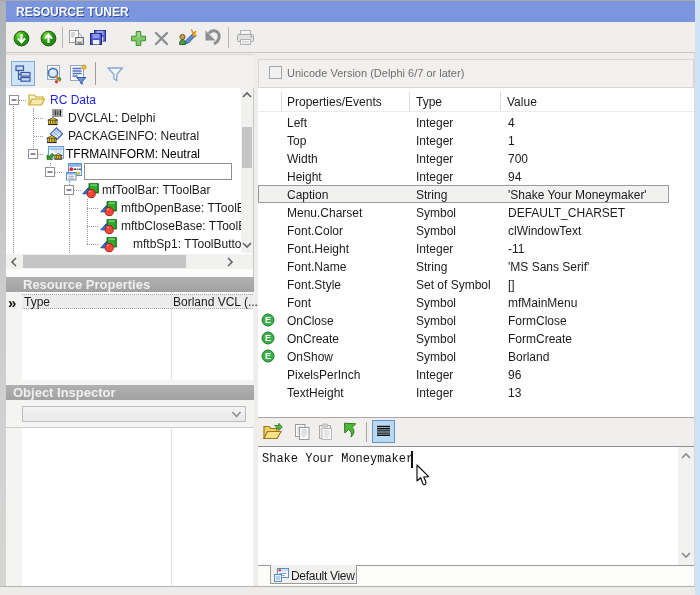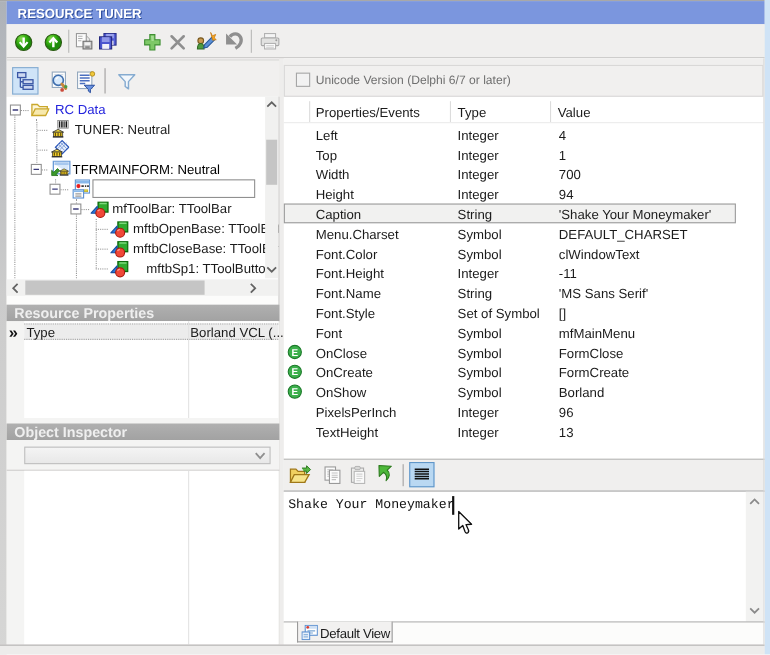--- a/index.html
+++ b/index.html
@@ -146,21 +146,22 @@
    <rect x="58.5" y="97.5" width="9" height="9"></rect>
   </g>
   <g stroke="#3a3a7a" stroke-width="1.2">
    <path d="M5.5 12 h5"></path>
         <path d="M24.5 66 h5"></path>
         <path d="M41.5 84 h5"></path>
         <path d="M60.5 102 h5"></path>
   </g>
  </svg>
  <div class="ab t12" style="left:44px;top:5px;color:#2424dd">RC Data</div>
- <div class="ab t12" style="left:62px;top:23px">TUNER: Neutral</div>
+ <div class="ab t12" style="left:62px;top:23px">DVCLAL: Delphi</div>
+ <div class="ab t12" style="left:62px;top:41px">PACKAGEINFO: Neutral</div>
  <div class="ab t12" style="left:60px;top:59px;color:#000000">TFRMAINFORM: Neutral</div>
  <div class="ab" style="left:78px;top:75px;width:148px;height:17px;background:#fff;border:1px solid #909090"></div>
  <div class="ab t12" style="left:96px;top:95px">mfToolBar: TToolBar</div>
  <div class="ab t12" style="left:115px;top:113px">mftbOpenBase: TToolButton</div>
  <div class="ab t12" style="left:115px;top:131px">mftbCloseBase: TToolButton</div>
  <div class="ab t12" style="left:127px;top:149px">mftbSp1: TToolButton</div>
  
  <div class="ab" style="left:235px;top:0;width:12px;height:165px;background:#f1f1f0">
    <div class="ab" style="left:1px;top:39px;width:10px;height:41px;background:#c5c5c5"></div>
    <svg class="ab" style="left:1px;top:3px" width="10" height="8">
@@ -263,21 +264,21 @@
  <svg class="ab" style="left:94px;top:149px" width="17" height="16">
       <rect x="7.2" y="0.8" width="9" height="9" fill="#2faa2f" stroke="#0b6b0b" stroke-width="1.2"></rect>
       <path d="M8.5 2 h6.5" stroke="#7ed87e" stroke-width="1.4"></path>
       <path d="M0.8 10.8 L6.4 4.6 L6.4 10.8 Z" fill="#2a78dd" stroke="#1a4fa0" stroke-width="1" stroke-linejoin="round"></path>
       <circle cx="9.2" cy="10.6" r="4.1" fill="#f04838" stroke="#a81c10" stroke-width="1"></circle>
       <path d="M6.8 9 a3 3 0 0 1 2.2 -1.2" stroke="#ff9a90" stroke-width="1.2" fill="none"></path>
     </svg>
 </div>
 <div class="ab" style="left:6px;top:269px;width:247px;height:8px;background:#fcfcfb"></div>
 
-<div class="ab" style="left:6px;top:277px;width:248px;height:15px;background:linear-gradient(#b0b0b0,#a2a2a2);color:#efefef;font-weight:bold;font-size:13px;padding:0 0 0 7px;line-height:15px">Resource Properties</div>
+<div class="ab" style="left:6px;top:277px;width:248px;height:15px;background:linear-gradient(#b0b0b0,#a2a2a2);color:#efefef;font-weight:bold;font-size:13px;padding:0 0 0 17px;line-height:15px">Resource Properties</div>
 <div class="ab" style="left:6px;top:292px;width:248px;height:294px;background:#f4f4f3"></div>
 <div class="ab" style="left:22px;top:292px;width:231px;height:88px;background:#fff"></div>
 <div class="ab" style="left:22px;top:294px;width:231px;height:15px;background:#ececec;border-top:1px dotted #a8a8a8;border-bottom:1px dotted #a8a8a8"></div>
 <div class="ab t12" style="left:24px;top:295px">Type</div>
 <div class="ab t12" style="left:173px;top:295px">Borland VCL (...</div>
 <div class="ab" style="left:171px;top:292px;width:1px;height:88px;background:#e3e3e3"></div>
 <div class="ab" style="left:8px;top:294px;font-size:15px;font-weight:bold;color:#111">»</div>
 
 <div class="ab" style="left:6px;top:385px;width:248px;height:15px;background:linear-gradient(#b0b0b0,#a2a2a2);color:#efefef;font-weight:bold;font-size:13px;padding:0 0 0 7px;line-height:15px">Object Inspector</div>
 <div class="ab" style="left:22px;top:406px;width:224px;height:16px;background:linear-gradient(#f4f4f4,#e8e8e8);border:1px solid #bdbdbd"></div>

